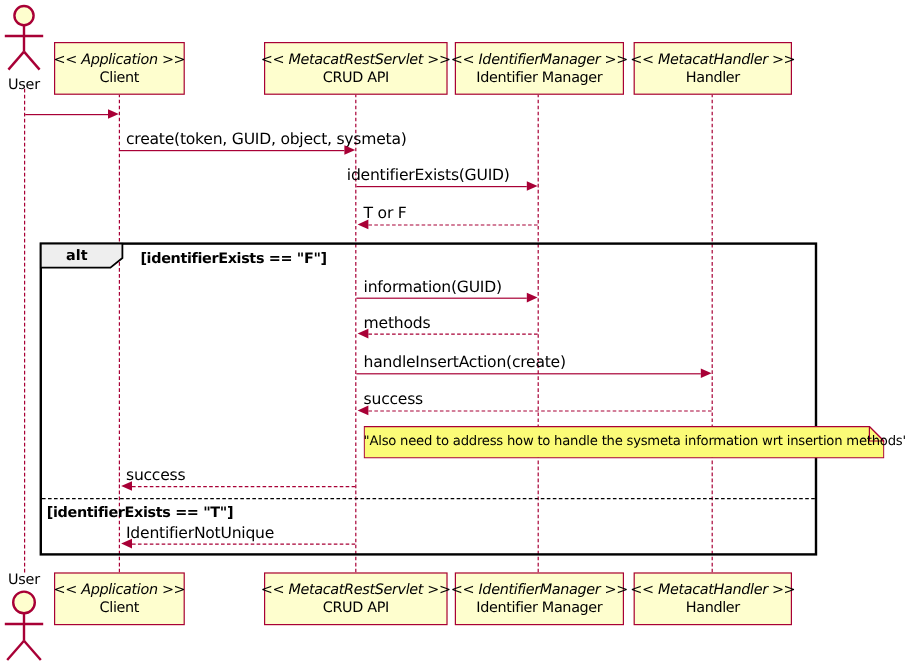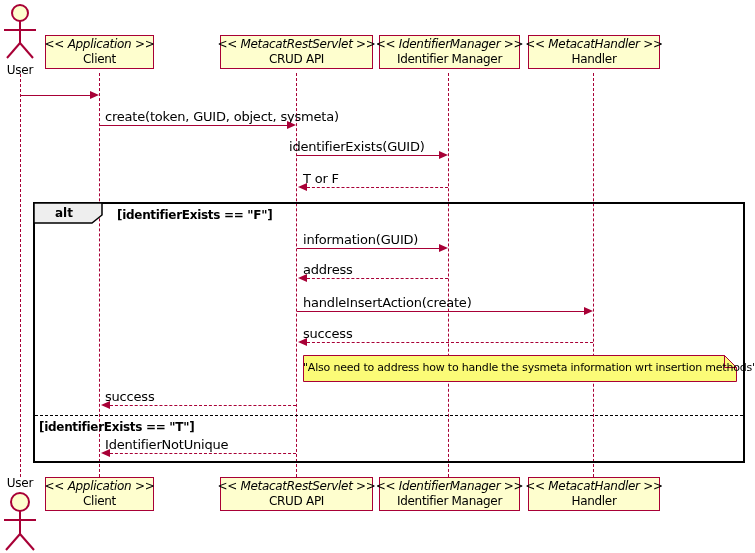--- a/index.html
+++ b/index.html
@@ -10,21 +10,21 @@
     --frame_border:#000000;
     --background:#FFFFFF;
   }
   html,body{margin:0;padding:0;background:var(--background);}
   .canvas{
     position:relative;width:755px;height:553px;background:var(--background);
     font-family:"DejaVu Sans","Liberation Sans",sans-serif;color:#000;overflow:hidden;
   }
   .lifeline{position:absolute;width:0;border-left:1px dashed var(--accent);}
   .participant{
-    position:absolute;height:34px;background:var(--box_fill);
+    position:absolute;height:44px;background:var(--box_fill);
     border:1.5px solid var(--accent);box-sizing:border-box;
     display:flex;flex-direction:column;align-items:center;justify-content:center;
     text-align:center;
   }
   .stereotype{font-style:italic;font-size:12px;letter-spacing:-0.3px;line-height:15px;white-space:nowrap;}
   .pname{font-size:12px;letter-spacing:-0.3px;line-height:15px;white-space:nowrap;}
   .msg-label{position:absolute;font-size:13px;letter-spacing:-0.2px;white-space:nowrap;}
   .line-solid{position:absolute;height:1px;background:var(--accent);}
   .line-dashed{position:absolute;height:0;border-top:1px dashed var(--accent);}
   .arr{position:absolute;width:0;height:0;border-top:4px solid transparent;border-bottom:4px solid transparent;}
@@ -49,21 +49,21 @@
 <body>
 
 <div class="canvas">
 
   <div class="lifeline" style="left:20px;top:74px;height:403px"></div>
   <div class="lifeline" style="left:99px;top:73px;height:404px"></div>
   <div class="lifeline" style="left:296px;top:73px;height:404px"></div>
   <div class="lifeline" style="left:448px;top:73px;height:404px"></div>
   <div class="lifeline" style="left:593px;top:73px;height:404px"></div>
 
-  <div class="alt-frame" style="left:33px;top:202px;width:712px;height:261px">
+  <div class="alt-frame" style="left:33px;top:202px;width:648px;height:261px">
     <svg class="alt-pent" width="72" height="23">
       <polygon class="pent-shape" points="1,1 69,1 69,13 59,21 1,21"></polygon>
     </svg>
     <span class="alt-op">alt</span>
     <span class="guard" style="left:82px;top:4px">[identifierExists == "F"]</span>
     <div class="alt-divider" style="top:211px"></div>
     <span class="guard" style="left:4px;top:216px">[identifierExists == "T"]</span>
   </div>
 
   <div class="note" style="left:303px;top:355px;width:434px;height:27px">
@@ -97,21 +97,21 @@
     <div class="arr l" style="left:298px;top:183px"></div>
   </div>
 
   <div>
     <div class="msg-label" style="left:303px;top:232px">information(GUID)</div>
     <div class="line-solid" style="left:297px;top:248px;width:142px"></div>
     <div class="arr r" style="left:439px;top:244px"></div>
   </div>
 
   <div>
-    <div class="msg-label" style="left:303px;top:262px">address</div>
+    <div class="msg-label" style="left:303px;top:262px">methods</div>
     <div class="line-dashed" style="left:307px;top:278px;width:141px"></div>
     <div class="arr l" style="left:298px;top:274px"></div>
   </div>
 
   <div>
     <div class="msg-label" style="left:303px;top:295px">handleInsertAction(create)</div>
     <div class="line-solid" style="left:297px;top:311px;width:287px"></div>
     <div class="arr r" style="left:584px;top:307px"></div>
   </div>
 

